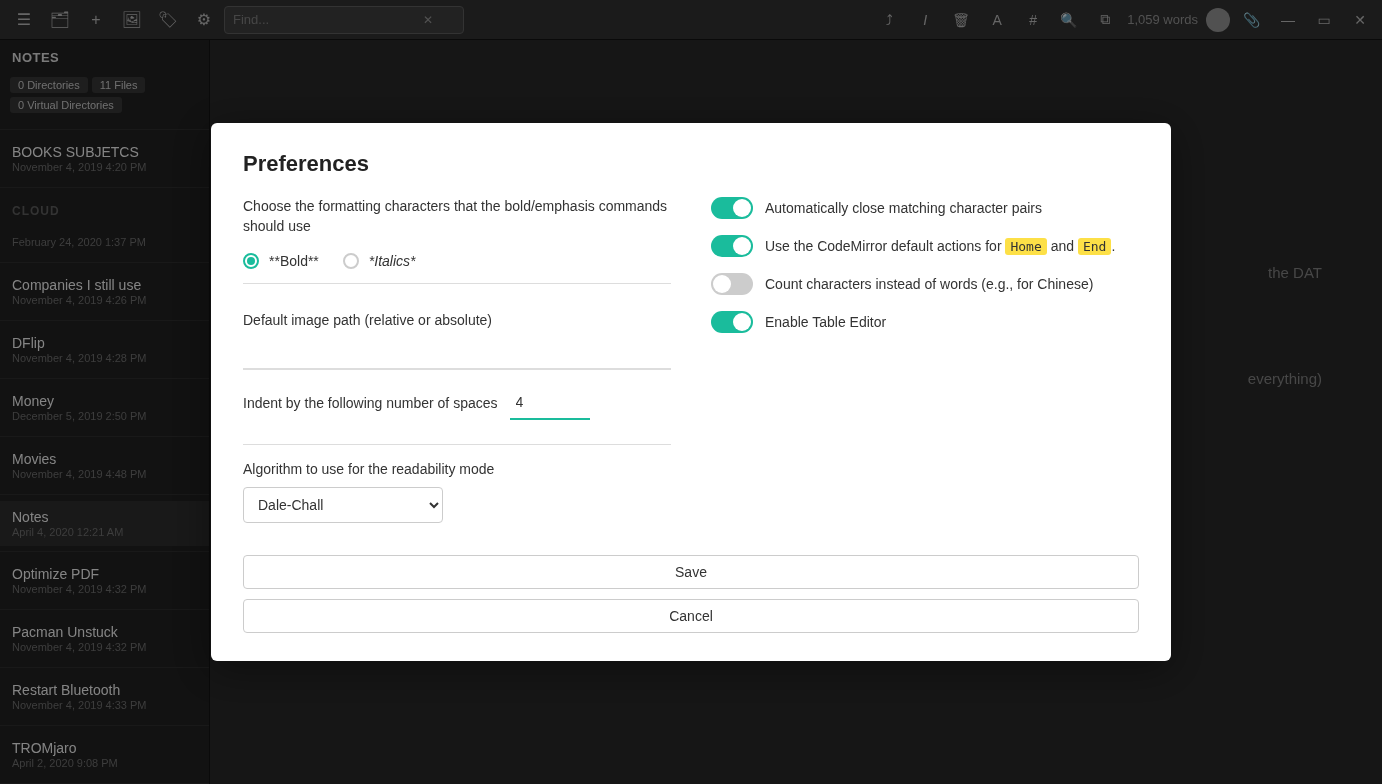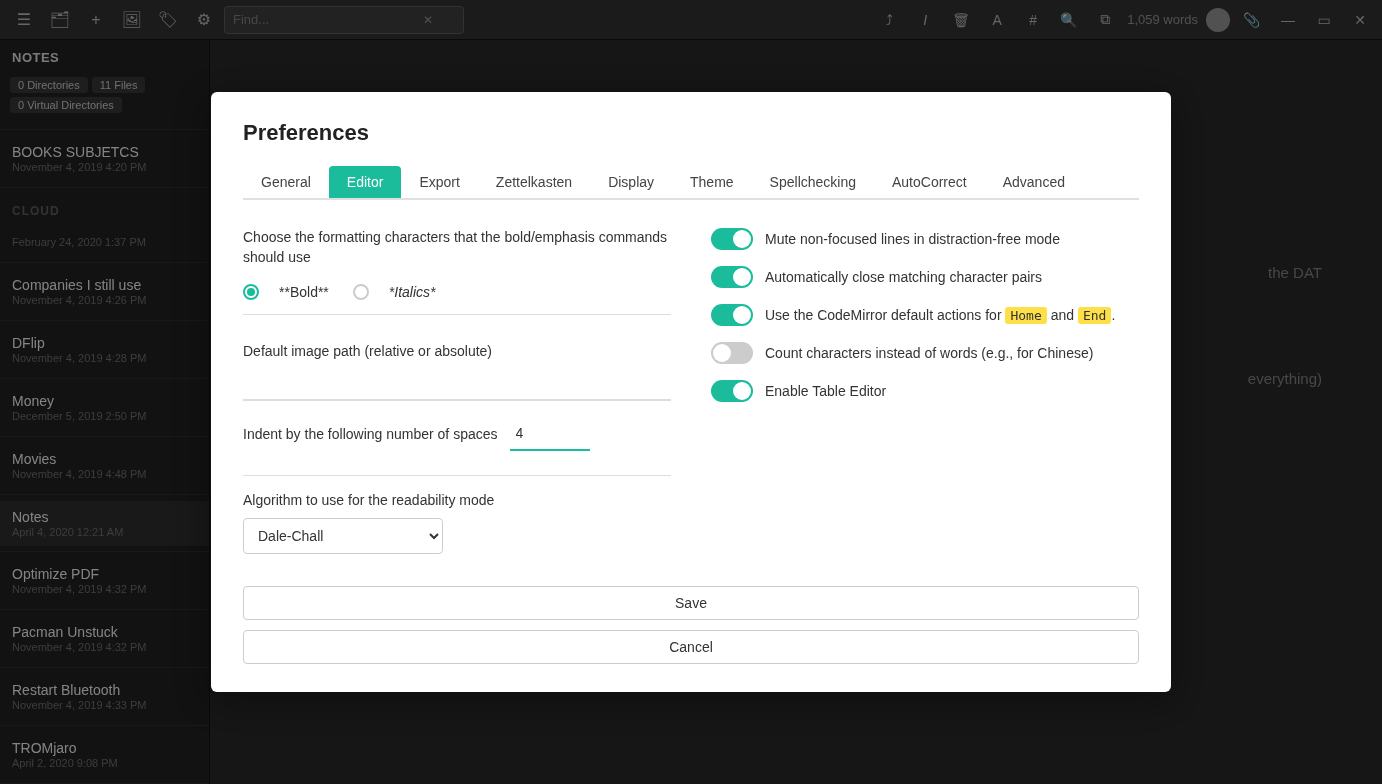--- a/index.html
+++ b/index.html
@@ -150,21 +150,21 @@
     .dialog-left { flex: 1; }
     .dialog-right { flex: 1; }
 
     .section-label {
       font-size: 14px; color: #333; margin-bottom: 16px; line-height: 1.4;
     }
 
     
     .radio-group { display: flex; flex-direction: column; gap: 10px; margin-bottom: 24px; }
     .radio-row { display: flex; gap: 24px; }
-    .radio-item { display: flex; align-items: flex-start; gap: 20px; font-size: 14px; color: #333; cursor: pointer; }
+    .radio-item { display: flex; align-items: flex-start; gap: 10px; font-size: 14px; color: #333; cursor: pointer; }
     .radio-circle {
       width: 16px; height: 16px; border-radius: 50%;
       border: 2px solid #ccc; display: flex; align-items: center; justify-content: center;
       flex-shrink: 0;
     }
     .radio-circle.checked { border-color: #1abc9c; }
     .radio-circle.checked::after {
       content: ''; width: 8px; height: 8px; border-radius: 50%; background: #1abc9c;
     }
     .radio-divider { border: none; border-top: 1px solid #ddd; margin: 4px 0; }
@@ -347,31 +347,20 @@
       <p style="margin-top:20px;">Communicate:</p>
     </div>
   </div>
 </div>
 
 <div class="overlay">
   <div class="dialog">
     <div class="dialog-inner">
       <div class="dialog-title">Preferences</div>
 
-      <div class="pref-tabs">
-        <button class="pref-tab">General</button>
-        <button class="pref-tab active">Editor</button>
-        <button class="pref-tab">Export</button>
-        <button class="pref-tab">Zettelkasten</button>
-        <button class="pref-tab">Display</button>
-        <button class="pref-tab">Theme</button>
-        <button class="pref-tab">Spellchecking</button>
-        <button class="pref-tab">AutoCorrect</button>
-        <button class="pref-tab">Advanced</button>
-      </div>
 
       <div class="dialog-body">
 
         <div class="dialog-left">
           <p class="section-label">Choose the formatting characters that the bold/emphasis commands should use</p>
 
           <div class="radio-group">
             <div class="radio-row">
               <label class="radio-item">
                 <div class="radio-circle checked"></div>
@@ -402,26 +391,20 @@
             <option>Flesch-Kincaid</option>
             <option>Gunning Fog</option>
             <option>Coleman-Liau</option>
             <option>SMOG</option>
           </select>
         </div>
 
         <div class="dialog-right">
           <div class="toggle-list">
 
-            <div class="toggle-item">
-              <div class="toggle-switch on">
-                <div class="toggle-knob"></div>
-              </div>
-              <span class="toggle-label">Mute non-focused lines in distraction-free mode</span>
-            </div>
 
             <div class="toggle-item">
               <div class="toggle-switch on">
                 <div class="toggle-knob"></div>
               </div>
               <span class="toggle-label">Automatically close matching character pairs</span>
             </div>
 
             <div class="toggle-item">
               <div class="toggle-switch on">

